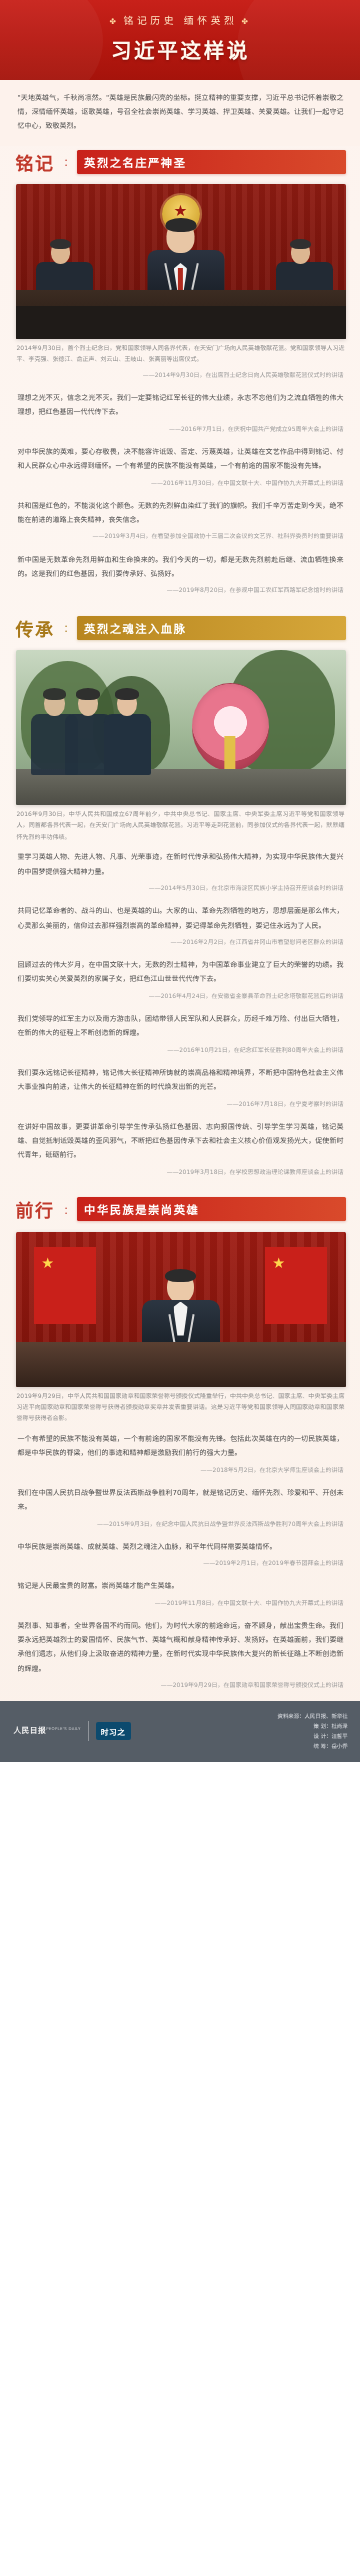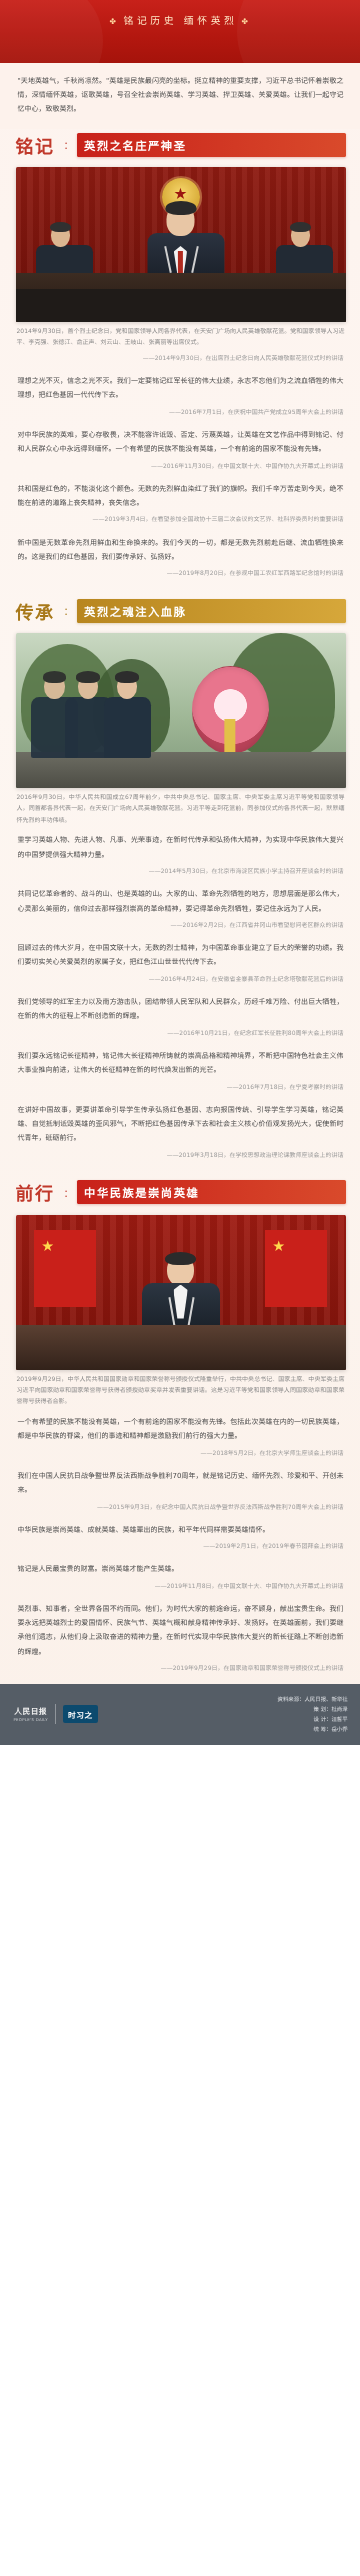--- a/index.html
+++ b/index.html
@@ -42,21 +42,21 @@
     width: 155px; height: 155px;
     border-radius: 50%;
     background: rgba(255,255,255,0.04);
   }
   .header-sub {
     position: relative;
     z-index: 2;
     color: #ffe9c8;
     font-size: 9.8px;
     letter-spacing: 3.6px;
-    margin-bottom: 20px;
+    margin-bottom: 7px;
     font-family: "DejaVu Serif", "Liberation Serif", serif;
   }
   .header-sub .flower {
     display: inline-block;
     color: #ffd9a0;
     font-size: 7.7px;
     margin: 0 4.1px;
     vertical-align: middle;
   }
   .header-title {
@@ -224,41 +224,42 @@
     margin-top: 9.3px;
     background: #555d66;
     color: #d7dade;
     padding: 9.3px 13.4px 10.3px 13.4px;
     display: flex;
     align-items: center;
     justify-content: space-between;
   }
   .footer-left { display: flex; align-items: center; gap: 7.2px; }
   .brand {
-    display: flex; flex-direction: column; align-items: center;
+    display: flex; flex-direction: row; align-items: flex-start;
     color: #f2f2f2; font-size: 5.7px; line-height: 1.3;
   }
   .brand .cn { font-size: 7.7px; font-weight: bold; letter-spacing: 0.5px; }
   .brand .en { font-size: 3.9px; letter-spacing: 0.3px; color:#c6c9cd; }
   .brand-divider { width:0.5px; height:19.6px; background: rgba(255,255,255,.35); }
   .brand2 {
     background: #0c4a6e; color: #fff; font-size: 7.7px; font-weight: bold;
     padding: 3.1px 5.2px; border-radius: 2.1px; letter-spacing: 0.5px;
   }
   .credits { font-size: 5.4px; line-height: 1.9; text-align: right; color:#dfe2e6; }
 </style>
 </head>
 <body>
 
 <div class="page">
 
   <div class="header">
     <div class="header-sub">
       <span class="flower">✤</span><span>铭记历史  缅怀英烈</span><span class="flower">✤</span>
     </div>
+    <div class="header-title">习近平这样说</div>
   </div>
 
   <div class="intro">"天地英雄气，千秋尚凛然。"英雄是民族最闪亮的坐标。挺立精神的重要支撑，习近平总书记怀着崇敬之情，深情缅怀英雄，讴歌英雄，号召全社会崇尚英雄、学习英雄、捍卫英雄、关爱英雄。让我们一起守记忆中心，致敬英烈。</div>
 
   <div class="section-head">
     <span class="section-key">铭记</span>
     <span class="section-colon">：</span>
     <span class="section-banner">英烈之名庄严神圣</span>
   </div>
 
@@ -366,21 +367,21 @@
     <div class="mic l"></div>
       <div class="mic r"></div>
     <div class="desk"></div>
   </div>
   <div class="caption">2019年9月29日，中华人民共和国国家勋章和国家荣誉称号颁授仪式隆重举行，中共中央总书记、国家主席、中央军委主席习近平向国家勋章和国家荣誉称号获得者颁授勋章奖章并发表重要讲话。这是习近平等党和国家领导人同国家勋章和国家荣誉称号获得者合影。</div>
 
   <div class="para">一个有希望的民族不能没有英雄，一个有前途的国家不能没有先锋。包括此次英雄在内的一切民族英雄，都是中华民族的脊梁，他们的事迹和精神都是激励我们前行的强大力量。</div>
   <div class="quote-src">——2018年5月2日，在北京大学师生座谈会上的讲话</div>
   <div class="para">我们在中国人民抗日战争暨世界反法西斯战争胜利70周年，就是铭记历史、缅怀先烈、珍爱和平、开创未来。</div>
   <div class="quote-src">——2015年9月3日，在纪念中国人民抗日战争暨世界反法西斯战争胜利70周年大会上的讲话</div>
-  <div class="para">中华民族是崇尚英雄、成就英雄、英雄辈出的民族，和平年代同样需要英雄情怀。</div>
+  <div class="para">中华民族是崇尚英雄、成就英雄、英烈之魂注入血脉，和平年代同样需要英雄情怀。</div>
   <div class="quote-src">——2019年2月1日，在2019年春节团拜会上的讲话</div>
   <div class="para">铭记是人民最宝贵的财富。崇尚英雄才能产生英雄。</div>
   <div class="quote-src">——2019年11月8日，在中国文联十大、中国作协九大开幕式上的讲话</div>
   <div class="para">英烈事、知事者，全世界各国不约而同。他们，为时代大家的前途命运，奋不顾身，献出宝贵生命。我们要永远把英雄烈士的爱国情怀、民族气节、英雄气概和献身精神传承好、发扬好。在英雄面前，我们要继承他们遗志，从他们身上汲取奋进的精神力量，在新时代实现中华民族伟大复兴的新长征路上不断创造新的辉煌。</div>
   <div class="quote-src">——2019年9月29日，在国家勋章和国家荣誉称号颁授仪式上的讲话</div>
 
   <div class="footer">
     <div class="footer-left">
       <div class="brand">
         <span class="cn">人民日报</span>

